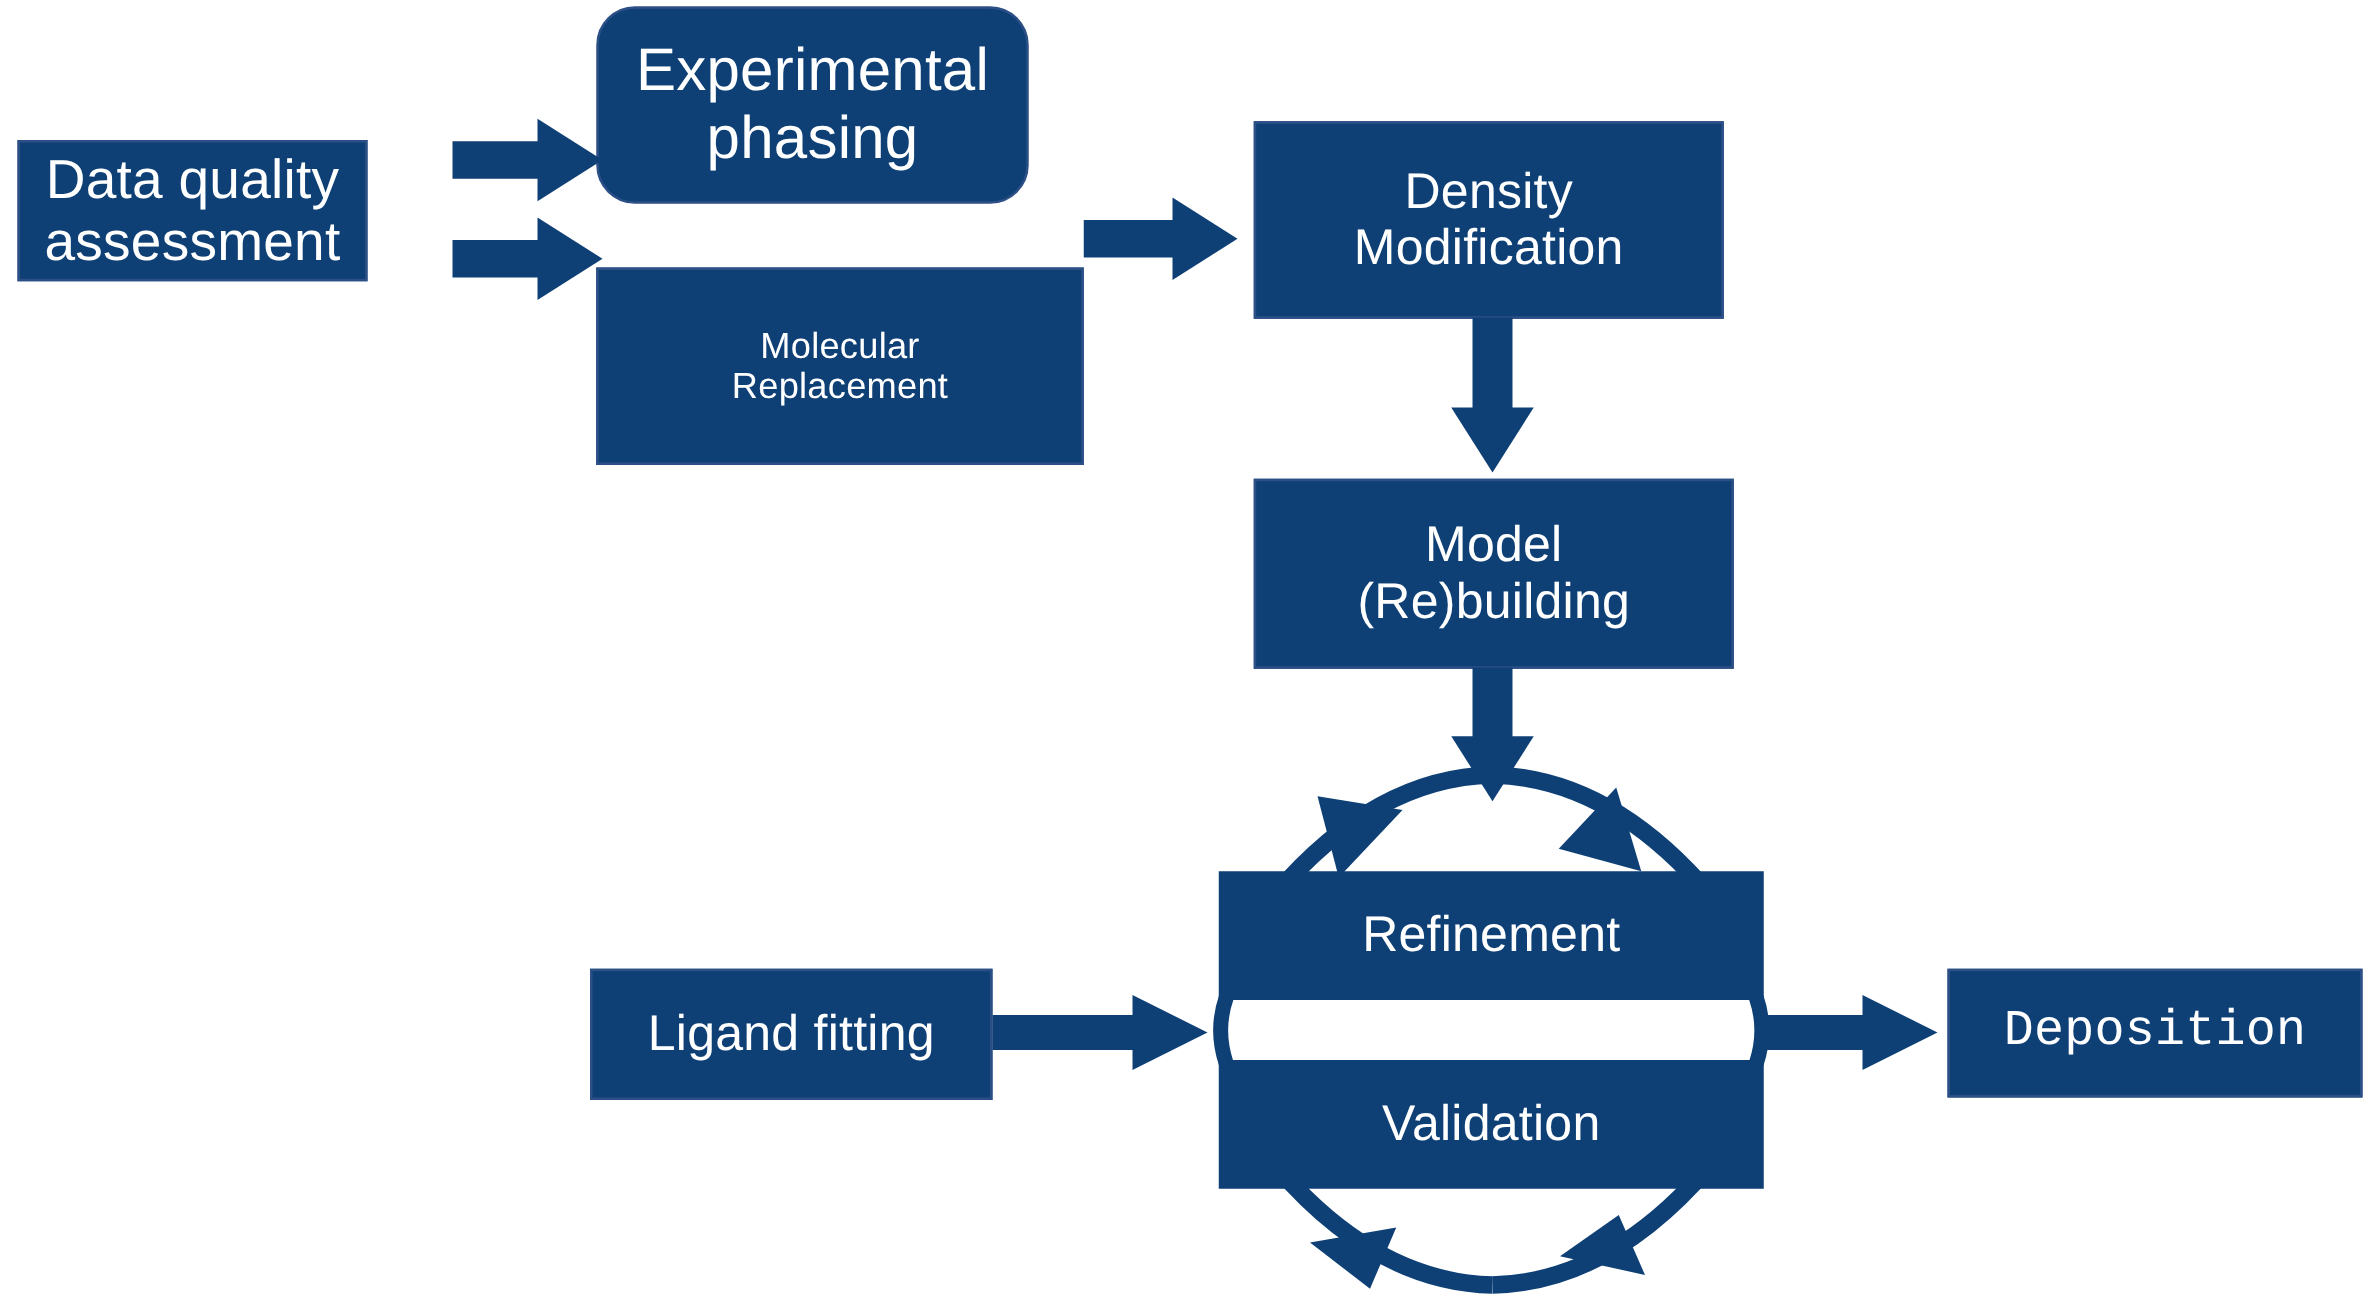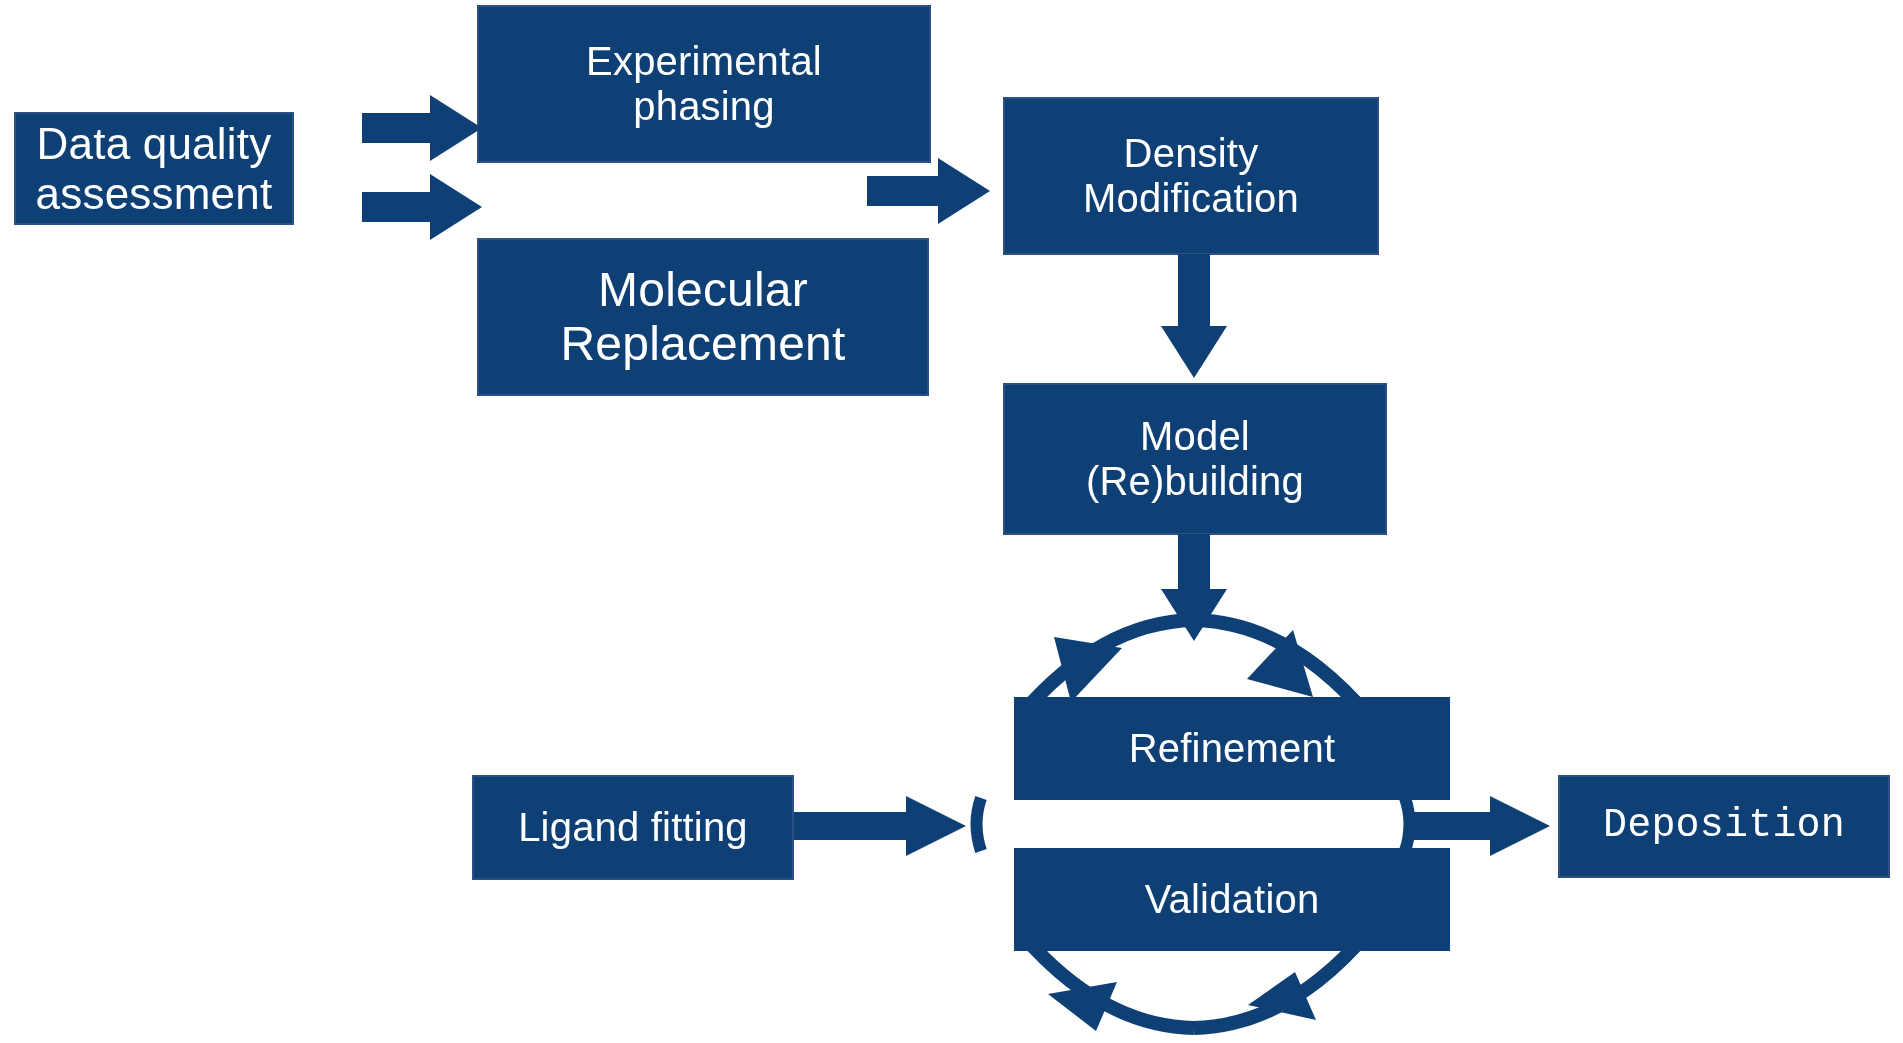--- a/index.html
+++ b/index.html
@@ -24,21 +24,21 @@
     box-sizing: border-box;
     display: flex;
     align-items: center;
     justify-content: center;
     text-align: center;
     color: #ffffff;
     line-height: 1.12;
     letter-spacing: 0.2px;
     white-space: pre-line;
   }
-  .node.plain { border: none; margin-left: 39px; }
+  .node.plain { border: none; }
   .svg-layer {
     position: absolute;
     left: 0;
     top: 0;
     width: 1903px;
     height: 1043px;
     pointer-events: none;
   }
   .svg-top { z-index: 1; }
   .svg-over { z-index: 3; }
@@ -95,24 +95,24 @@
       <path d="M 1405 798 Q 1414 824 1405 851" fill="none" stroke="#0e4076" stroke-width="12"></path>
     </g>
 
   </svg>
 
   <div class="node-layer">
 
     <div class="node" style="left:14px;  top:112px; width:280px; height:113px; font-size:44px;">Data quality
 assessment</div>
 
-    <div class="node" style="left:477px; top:5px;   width:454px; height:158px; font-size:40px;">Experimental
+    <div class="node" style="left:477px; top:5px;   width:346px; height:158px; font-size:48px;border-radius:31px;">Experimental
 phasing</div>
 
-    <div class="node" style="left:477px; top:238px; width:452px; height:158px; font-size:48px;">Molecular
+    <div class="node" style="left:477px; top:214px; width:390px; height:158px; font-size:29px;">Molecular
 Replacement</div>
 
     <div class="node" style="left:1003px; top:97px;  width:376px; height:158px; font-size:40px;">Density
 Modification</div>
 
     <div class="node" style="left:1003px; top:383px; width:384px; height:152px; font-size:40px;">Model
 (Re)building</div>
 
     <div class="node plain" style="left:975px; top:697px; width:436px; height:103px; font-size:40px;">Refinement</div>
 

